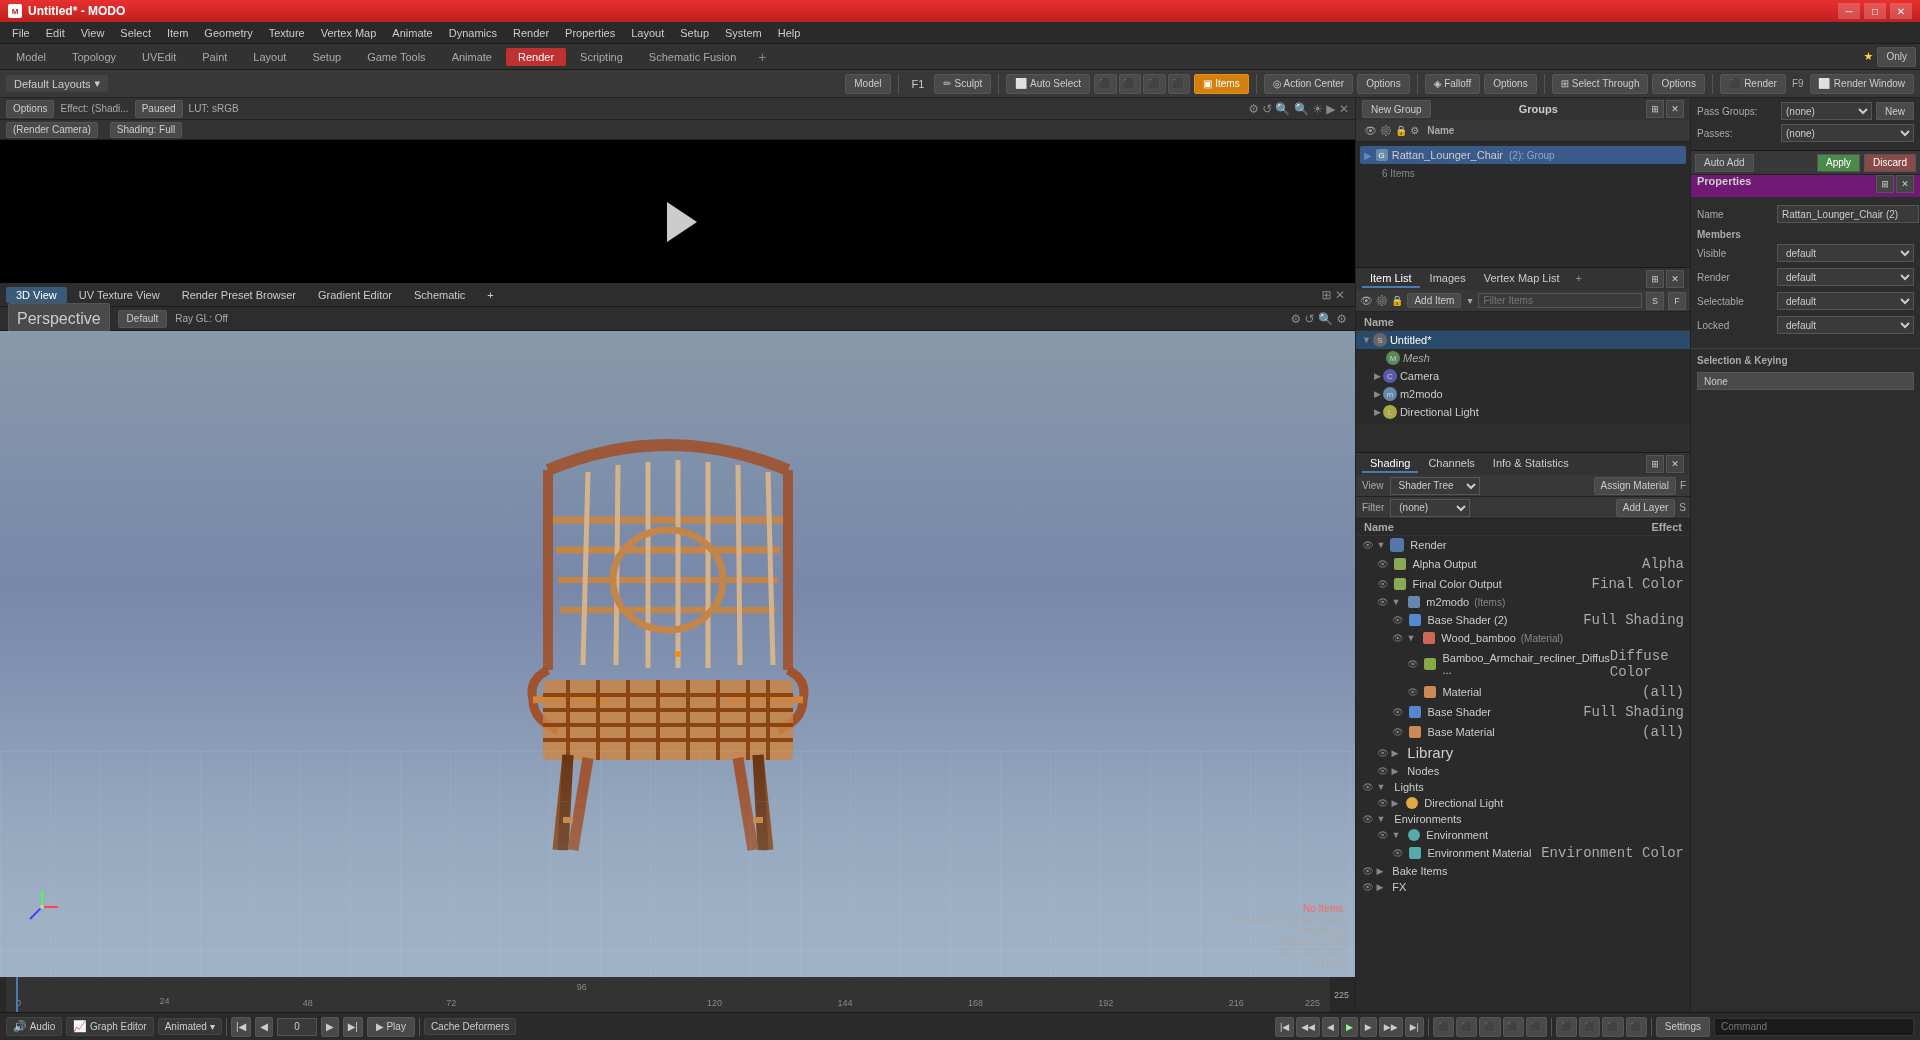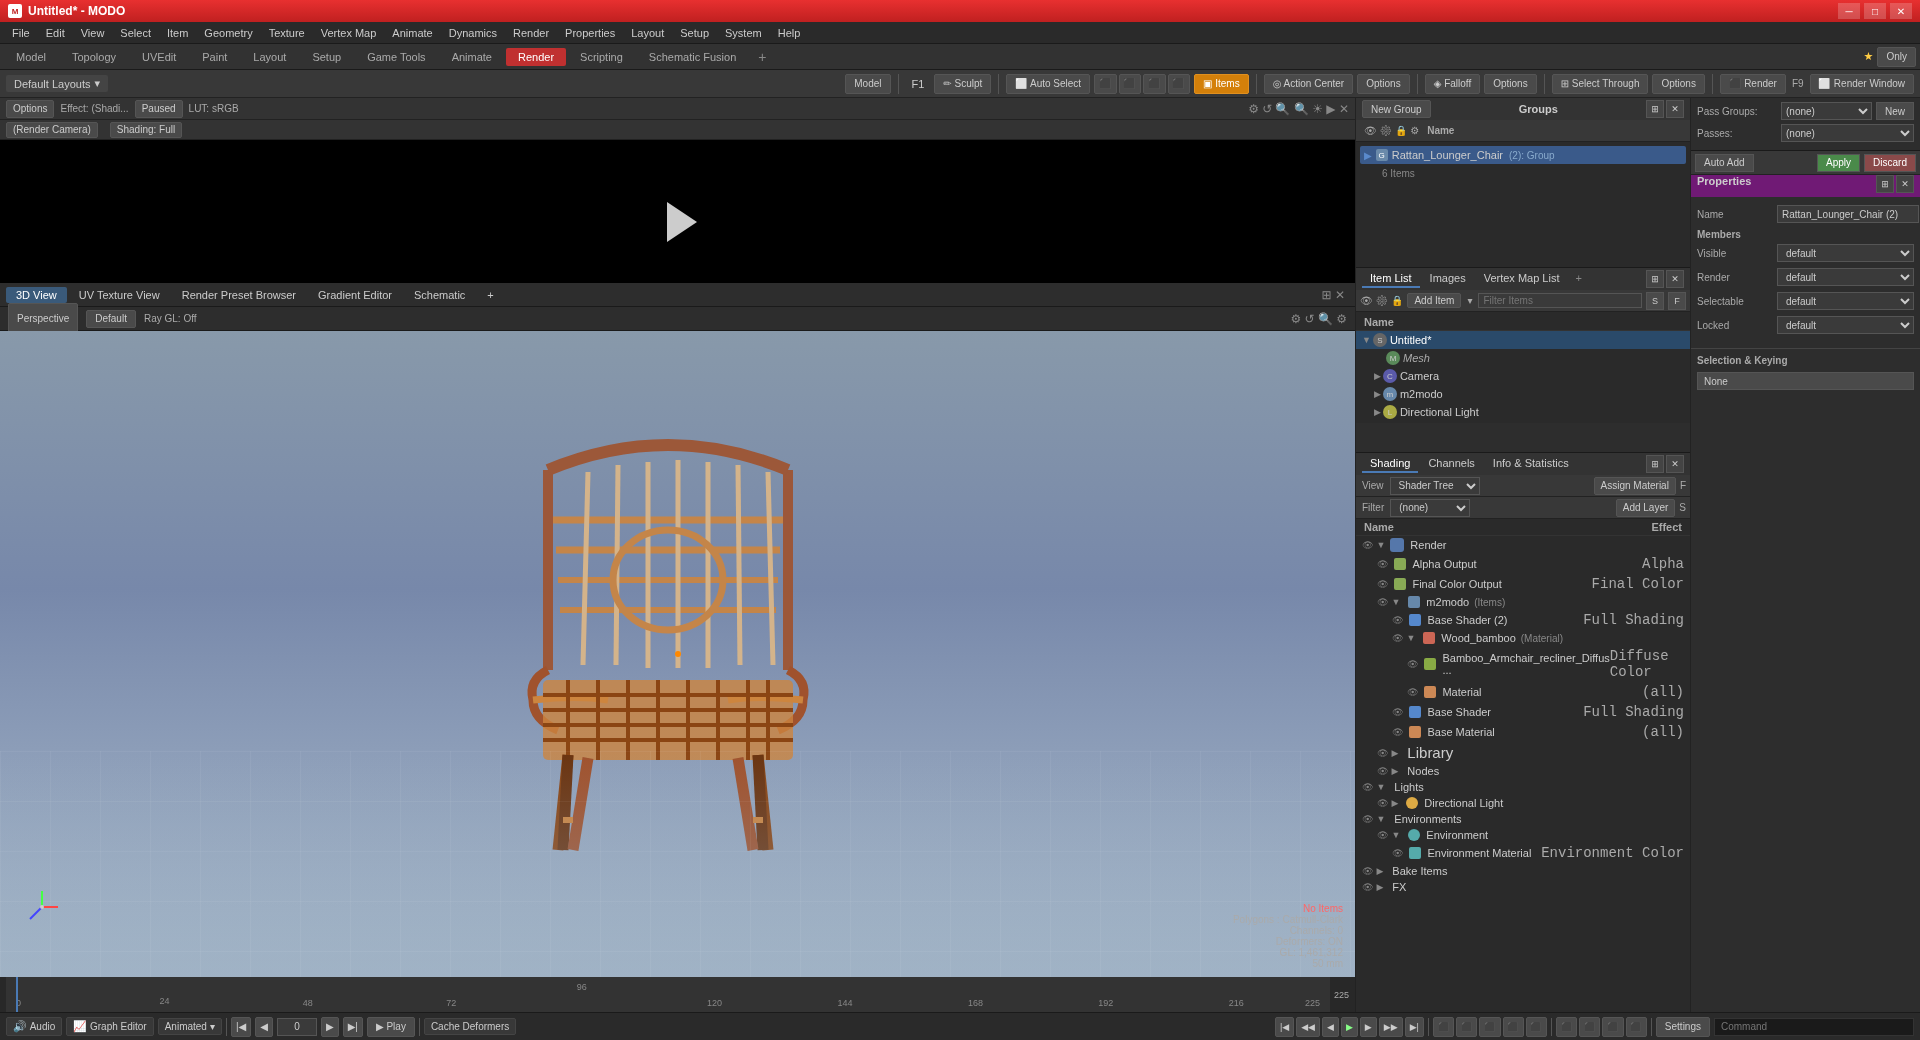--- a/index.html
+++ b/index.html
@@ -265,21 +265,21 @@
           <div class="vp-tab active">3D View</div>
           <div class="vp-tab">UV Texture View</div>
           <div class="vp-tab">Render Preset Browser</div>
           <div class="vp-tab">Gradient Editor</div>
           <div class="vp-tab">Schematic</div>
           <div class="vp-tab">+</div>
           <div style="flex:1;"></div>
           <span style="color:#888;font-size:12px;cursor:pointer;padding:0 4px;">⊞ ✕</span>
         </div>
         <div style="background:#2d2d2d;height:24px;display:flex;align-items:center;padding:0 8px;gap:8px;border-bottom:1px solid #1a1a1a;">
-          <button class="tb1-btn" style="font-size:10px;height:32px;padding:0 8px;">Perspective</button>
+          <button class="tb1-btn" style="font-size:16px;height:32px;padding:0 8px;">Perspective</button>
           <button class="tb1-btn" style="font-size:10px;height:18px;padding:0 8px;">Default</button>
           <span style="color:#aaa;font-size:10px;">Ray GL: Off</span>
           <div style="flex:1;"></div>
           <span style="color:#888;font-size:12px;cursor:pointer;">⚙ ↺ 🔍 ⚙</span>
         </div>
         <div id="viewport-inner" style="flex:1;position:relative;overflow:hidden;">
 
           <div style="width:100%;height:100%;background:linear-gradient(to bottom, #8899aa 0%, #7788aa 40%, #aabbcc 100%);position:relative;">
 
             <svg width="420" height="480" viewBox="0 0 420 480" class="chair-svg" style="position:absolute;top:50%;left:50%;transform:translate(-50%,-55%);">

